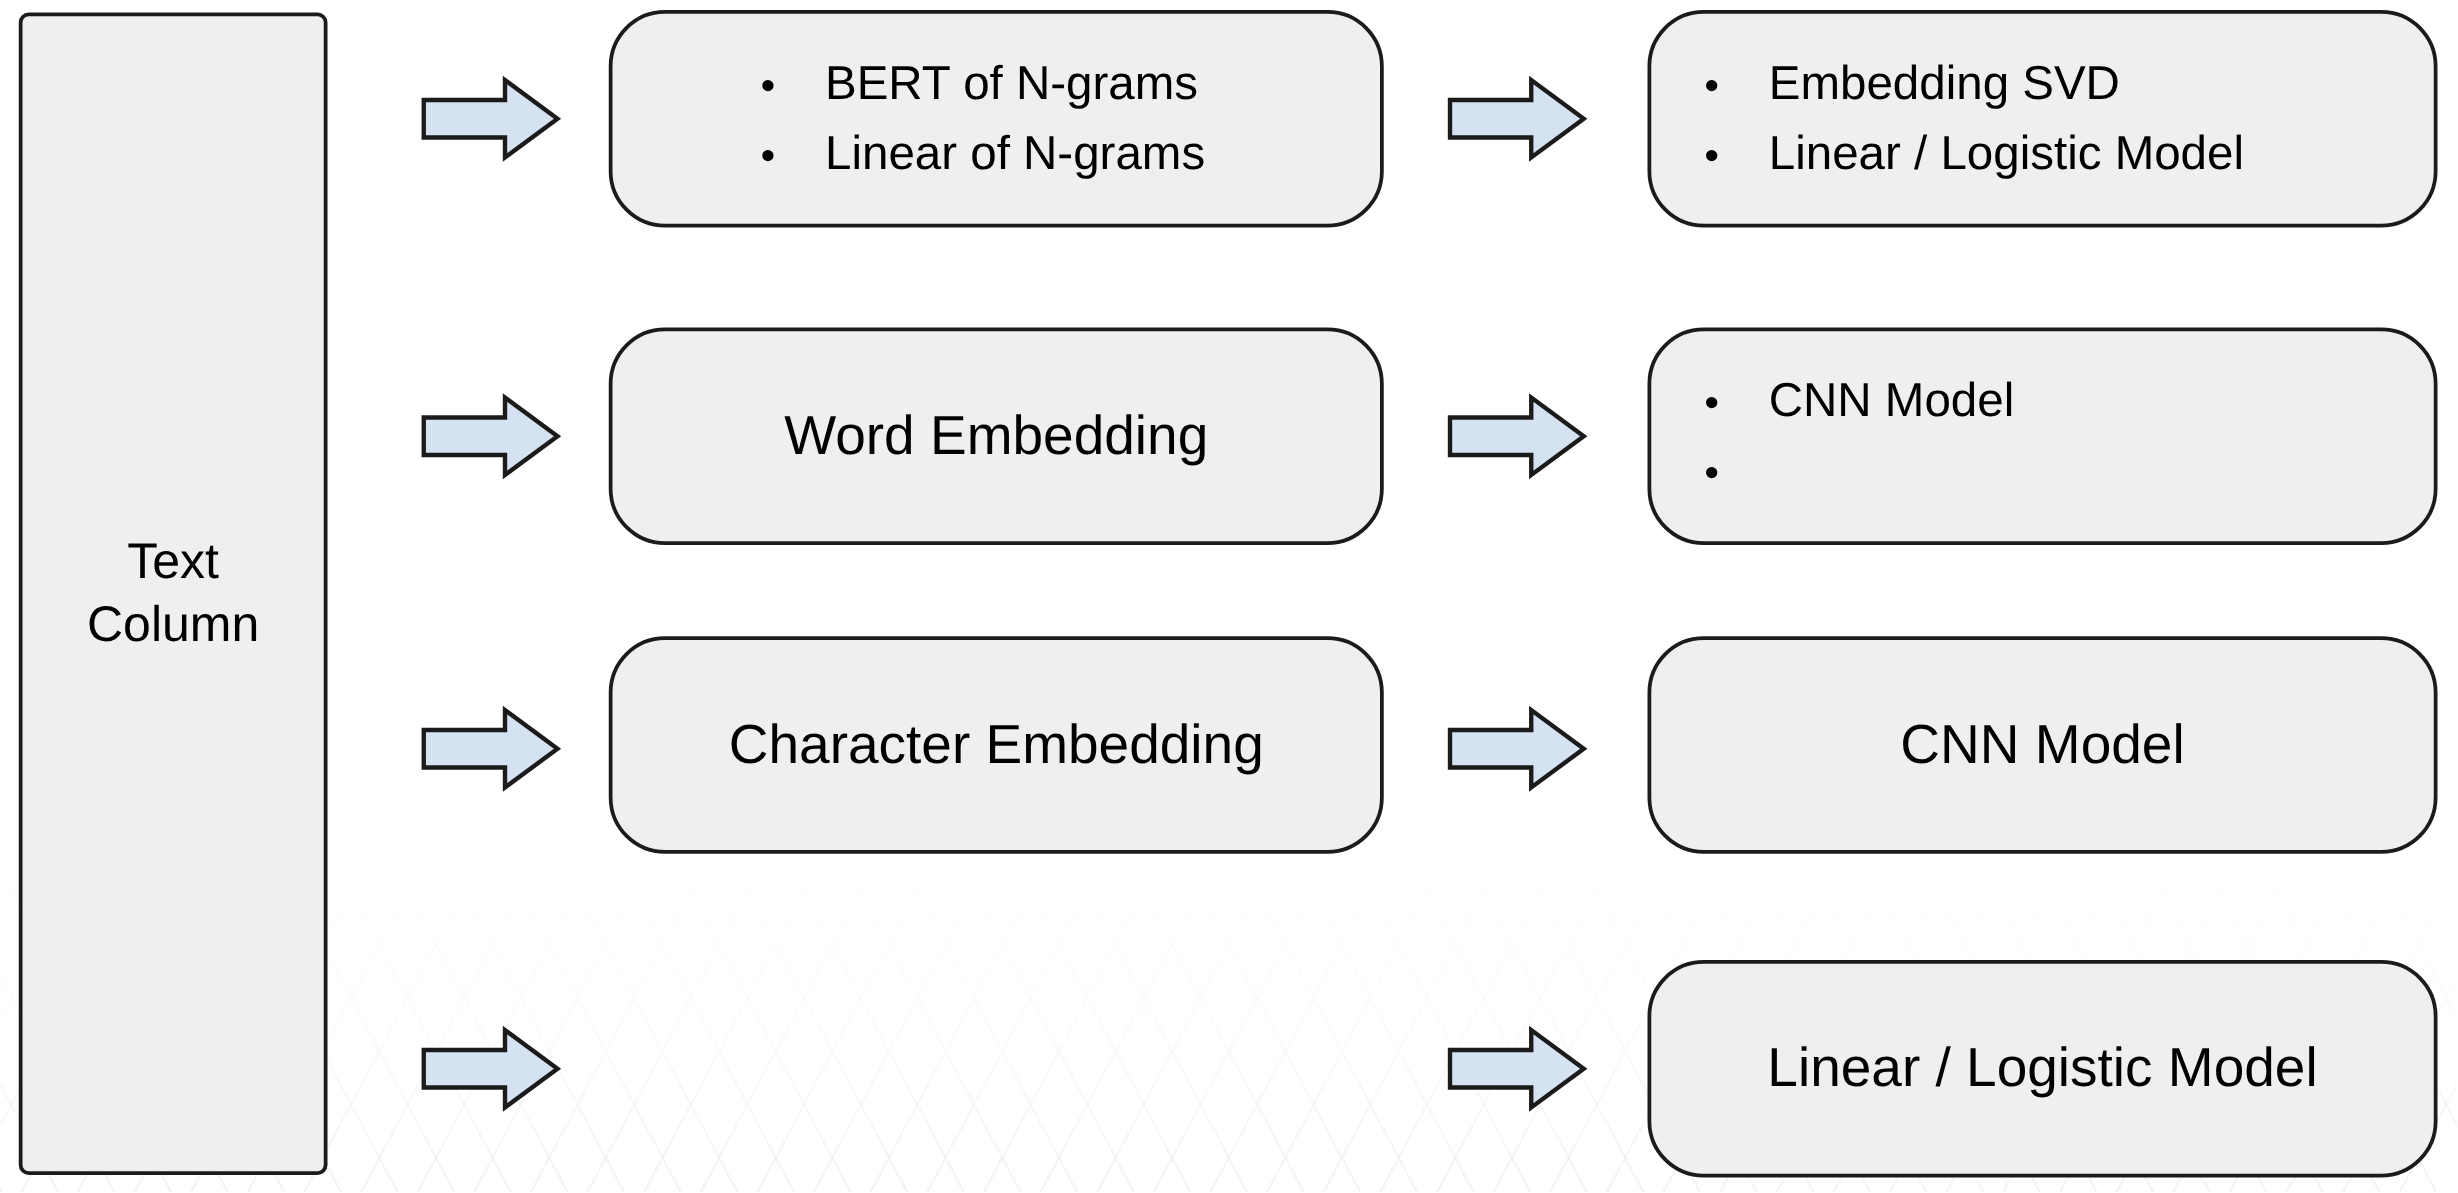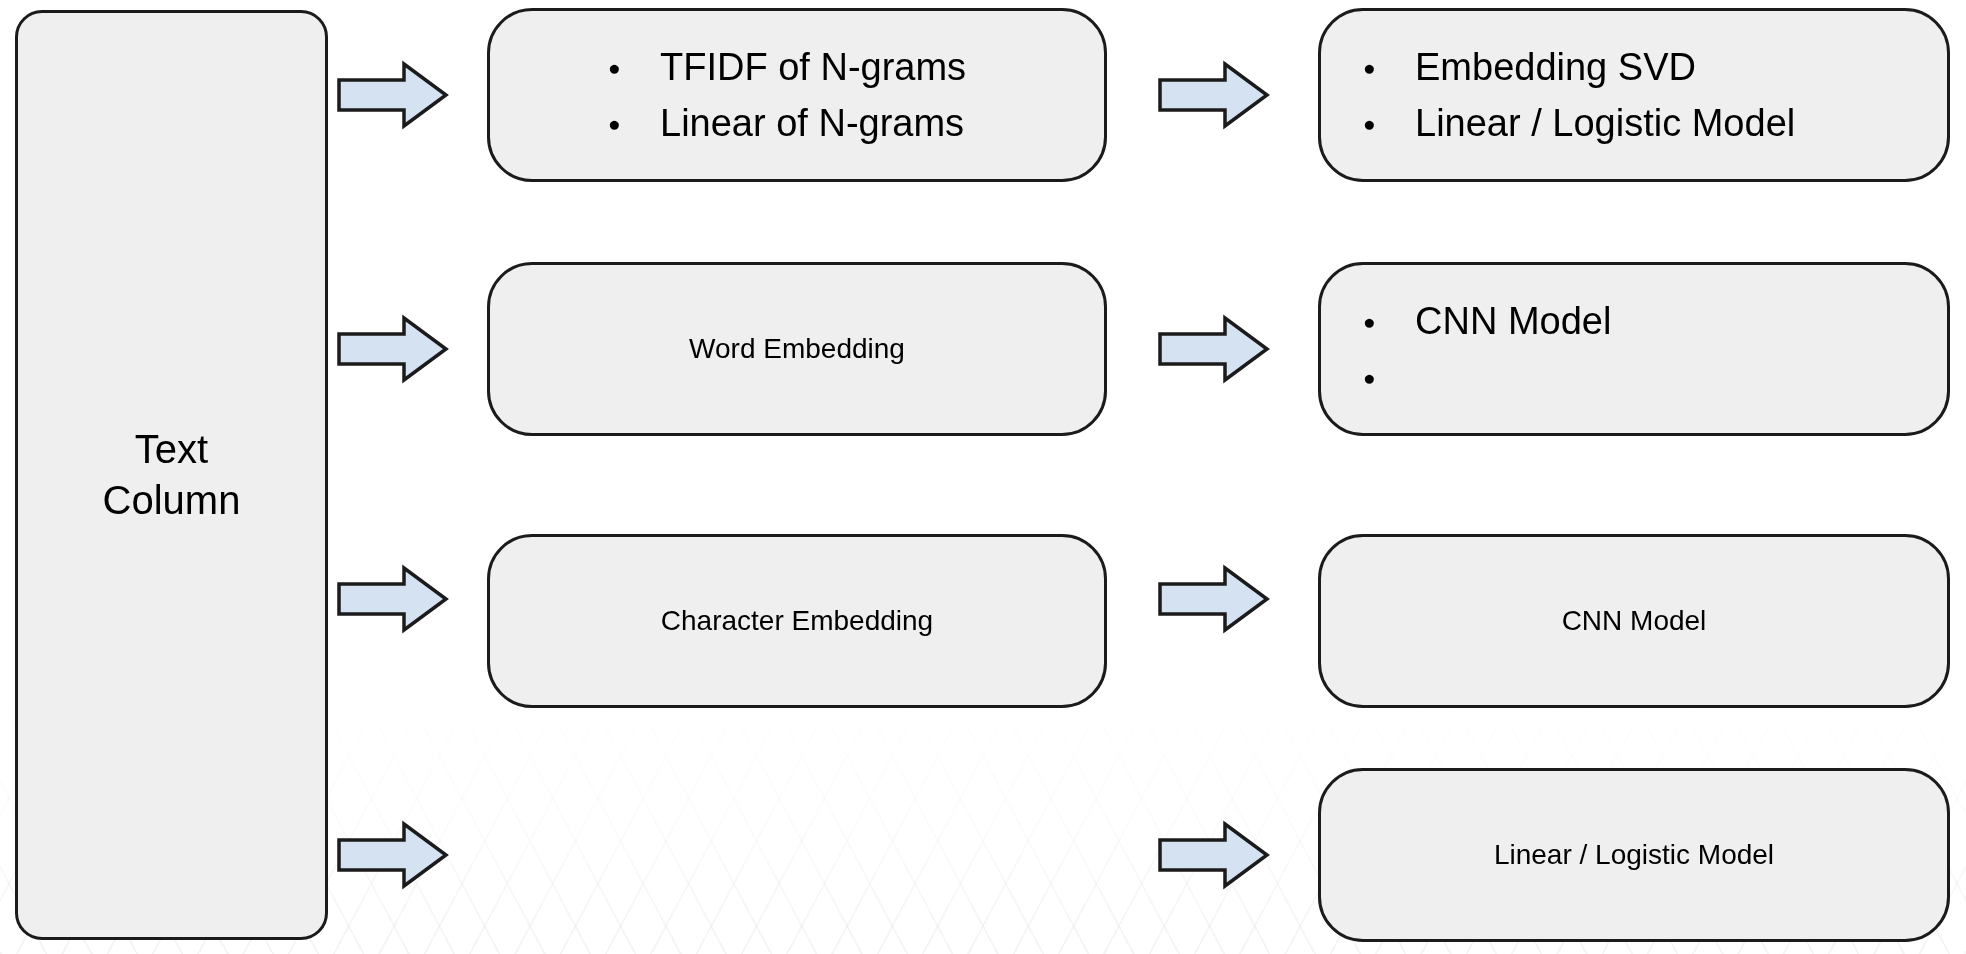--- a/index.html
+++ b/index.html
@@ -30,30 +30,30 @@
   }
   .box{
     position:absolute;
     background:var(--box-fill);
     border:3px solid var(--line-color);
     display:flex;
     align-items:center;
     justify-content:center;
   }
   .source-box{
-    left:15px;top:10px;width:313px;height:930px;
-    border-radius:27px;
+    left:15px;top:10px;width:247px;height:930px;
+    border-radius:8px;
   }
   .source-label{
     font-size:40px;line-height:1.28;text-align:center;white-space:pre-line;
   }
   .mid{left:487px;width:620px;height:174px;border-radius:45px;}
   .right{left:1318px;width:632px;height:174px;border-radius:45px;}
-  .row1{top:8px}.row2{top:262px}.row3{top:534px}.row4{top:768px}
-  .plain-label{font-size:28px;text-align:center;padding:0 20px;}
+  .row1{top:8px}.row2{top:262px}.row3{top:509px}.row4{top:768px}
+  .plain-label{font-size:44px;text-align:center;padding:0 20px;}
   ul.bullet-list{
     list-style:none;width:100%;
     display:flex;flex-direction:column;justify-content:center;
   }
   .bullet-list li{
     display:flex;align-items:center;height:56px;font-size:38px;
   }
   .mid ul.bullet-list{padding-left:112px;}
   .right ul.bullet-list{padding-left:36px;}
   .bullet{
@@ -85,21 +85,21 @@
 
   <div class="arrow col-a row1">
     <svg viewBox="0 0 114 70" aria-hidden="true">
         <polygon points="3,20 68,20 68,4 110,35 68,66 68,50 3,50"></polygon>
       </svg>
   </div>
   <div class="box mid row1">
     <ul class="bullet-list">
       <li>
         <span class="bullet">●</span>
-        <span>TFIDF of N-grams</span>
+        <span>BERT of N-grams</span>
       </li>
       <li>
         <span class="bullet">●</span>
         <span>Linear of N-grams</span>
       </li>
     </ul>
   </div>
   <div class="arrow col-b row1">
     <svg viewBox="0 0 114 70" aria-hidden="true">
         <polygon points="3,20 68,20 68,4 110,35 68,66 68,50 3,50"></polygon>

